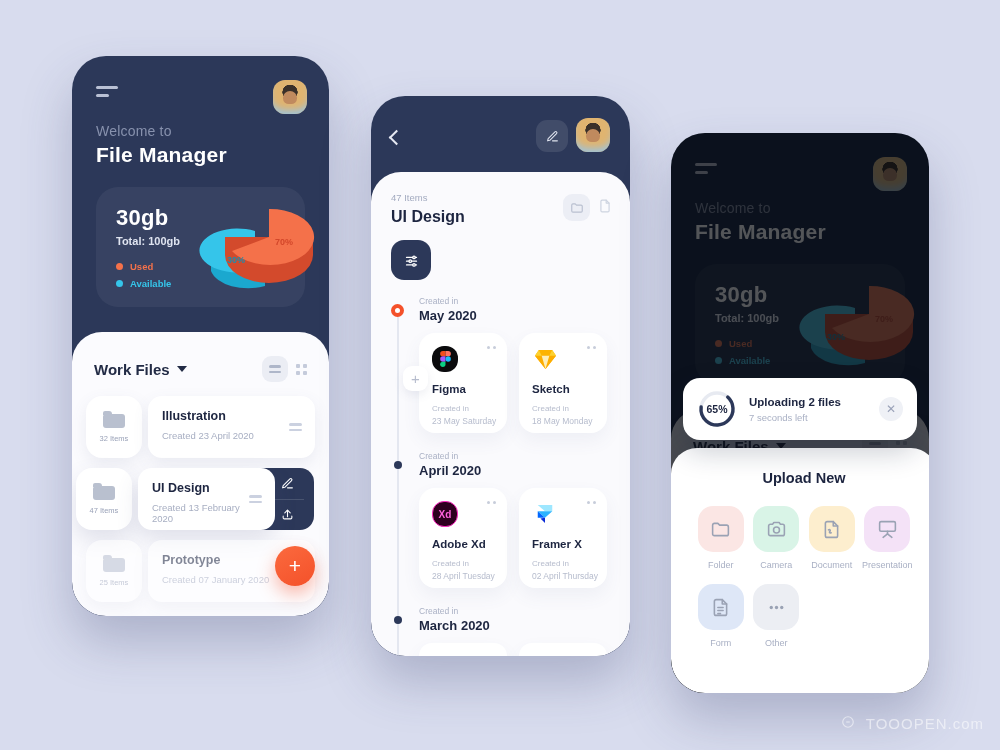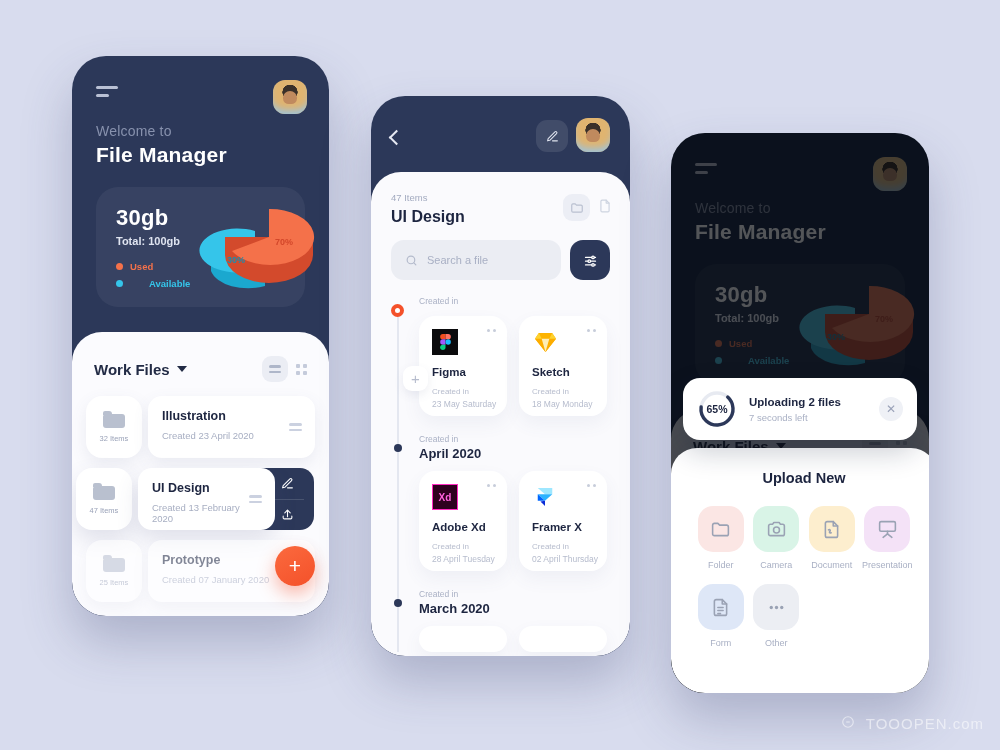--- a/index.html
+++ b/index.html
@@ -48,21 +48,21 @@
   .storage-card {
     position: relative; margin-top: 20px; height: 120px;
     border-radius: 22px; background: rgba(255,255,255,.055);
     padding: 18px 0 0 20px;
   }
   .storage-val { font-size: 22px; font-weight: bold; color: #fff; letter-spacing: .3px; }
   .storage-total { margin-top: 4px; font-size: 11px; font-weight: bold; color: #dfe4f0; }
   .legend { margin-top: 14px; }
   .legend-row { display: flex; align-items: center; margin-bottom: 6px; font-size: 9.5px; font-weight: bold; }
   .dot { width: 7px; height: 7px; border-radius: 50%; margin-right: 7px; }
-  .lg-used { color: #f4714a; } .lg-avail { color: #35c5ea; gap: 19px; }
+  .lg-used { color: #f4714a; } .lg-avail { color: #35c5ea; }
 
   
   .pie { position: absolute; right: -18px; top: 6px; width: 120px; height: 112px; }
   .pie svg { width: 100%; height: 100%; overflow: visible; }
   .pie-label { font-size: 9px; font-weight: bold; }
 
   .p1-sheet {
     position: absolute; left: 0; top: 276px; width: 257px; height: 284px;
     background: #fbfbfe; border-radius: 30px 30px 34px 34px;
   }
@@ -155,21 +155,21 @@
   .app-card { position: relative; flex: none; width: 88px; height: 100px; background: #fff;
      border-radius: 16px; box-shadow: 0 8px 18px rgba(90,100,140,.07); padding: 13px 0 0 13px; }
   .app-card .dots { position: absolute; right: 11px; top: 13px; display: flex; gap: 3px; }
   .app-card .dots i { width: 3px; height: 3px; border-radius: 50%; background: #c7cdda; }
   .app-name { margin-top: 11px; font-size: 11.5px; font-weight: bold; color: #1d2540; }
   .app-when { margin-top: 9px; font-size: 8px; color: #b6bccd; }
   .app-date { margin-top: 3px; font-size: 8.5px; color: #b6bccd; }
   .tl-plus { position: absolute; left: 12px; top: 70px; width: 25px; height: 25px; border-radius: 9px;
      background: #fff; box-shadow: 0 4px 10px rgba(90,100,140,.10);
      display: flex; align-items: center; justify-content: center; color: #b6bccd; font-size: 15px; line-height: 0; }
-  .icon-tile { width: 26px; height: 26px; border-radius: 0; display:flex; align-items:center; justify-content:center; }
+  .icon-tile { width: 26px; height: 26px; border-radius: 12px; display:flex; align-items:center; justify-content:center; }
 
   
   .p3-dim { position: absolute; inset: 0; }
   .p3-top { position: relative; height: 276px; padding: 30px 24px 0 24px; filter: brightness(.46) saturate(.78); }
   .p3-sheet-dim { position: absolute; left: 0; top: 276px; width: 258px; height: 284px;
      background: #fbfbfe; border-radius: 30px 30px 34px 34px; filter: brightness(.42) saturate(.4); }
   .p3-scrim { position: absolute; inset: 0; background: rgba(8,12,22,.30); }
 
   .upload-toast {
     position: absolute; left: 12px; top: 245px; width: 234px; height: 62px;
@@ -359,27 +359,20 @@
           <span>
             <svg width="14" height="16" viewBox="0 0 24 24" fill="none" stroke="#cdd3e0" stroke-width="2" stroke-linecap="round" stroke-linejoin="round">
                 <path d="M14 2H7a2 2 0 0 0-2 2v16a2 2 0 0 0 2 2h10a2 2 0 0 0 2-2V7Z"></path>
                 <path d="M14 2v5h5"></path>
               </svg>
           </span>
         </div>
       </div>
 
       <div class="searchbar">
-        <div class="search-input">
-          <svg width="13" height="13" viewBox="0 0 24 24" fill="none" stroke="#b4bbcc" stroke-width="2.2" stroke-linecap="round">
-              <circle cx="11" cy="11" r="7"></circle>
-              <path d="m20 20-3.5-3.5"></path>
-            </svg>
-          <span>Search a file</span>
-        </div>
         <div class="filter-btn">
           <svg width="15" height="15" viewBox="0 0 24 24" fill="none" stroke="#fff" stroke-width="2" stroke-linecap="round">
               <path d="M4 7h10"></path>
               <path d="M18 7h2"></path>
               <circle cx="16" cy="7" r="2"></circle>
               <path d="M4 13h4"></path>
               <path d="M12 13h8"></path>
               <circle cx="10" cy="13" r="2"></circle>
               <path d="M4 19h10"></path>
               <path d="M18 19h2"></path>
@@ -387,20 +380,21 @@
             </svg>
         </div>
       </div>
 
       <div class="timeline">
         <div class="tl-line"></div>
 
         <div class="tl-group">
           <span class="tl-dot"></span>
           <div class="tl-when">Created in</div>
+          <div class="tl-month">May 2020</div>
           <div class="tl-cards">
             <div class="app-card">
               <span class="dots">
                   <i></i>
                   <i></i>
                 </span>
               <span class="icon-tile" style="background:#0b0b0d">
                 <svg width="11" height="16" viewBox="0 0 12 18">
                     <path d="M3 0h3v6H3a3 3 0 1 1 0-6Z" fill="#f24e1e"></path>
                     <path d="M6 0h3a3 3 0 1 1 0 6H6Z" fill="#ff7262"></path>

